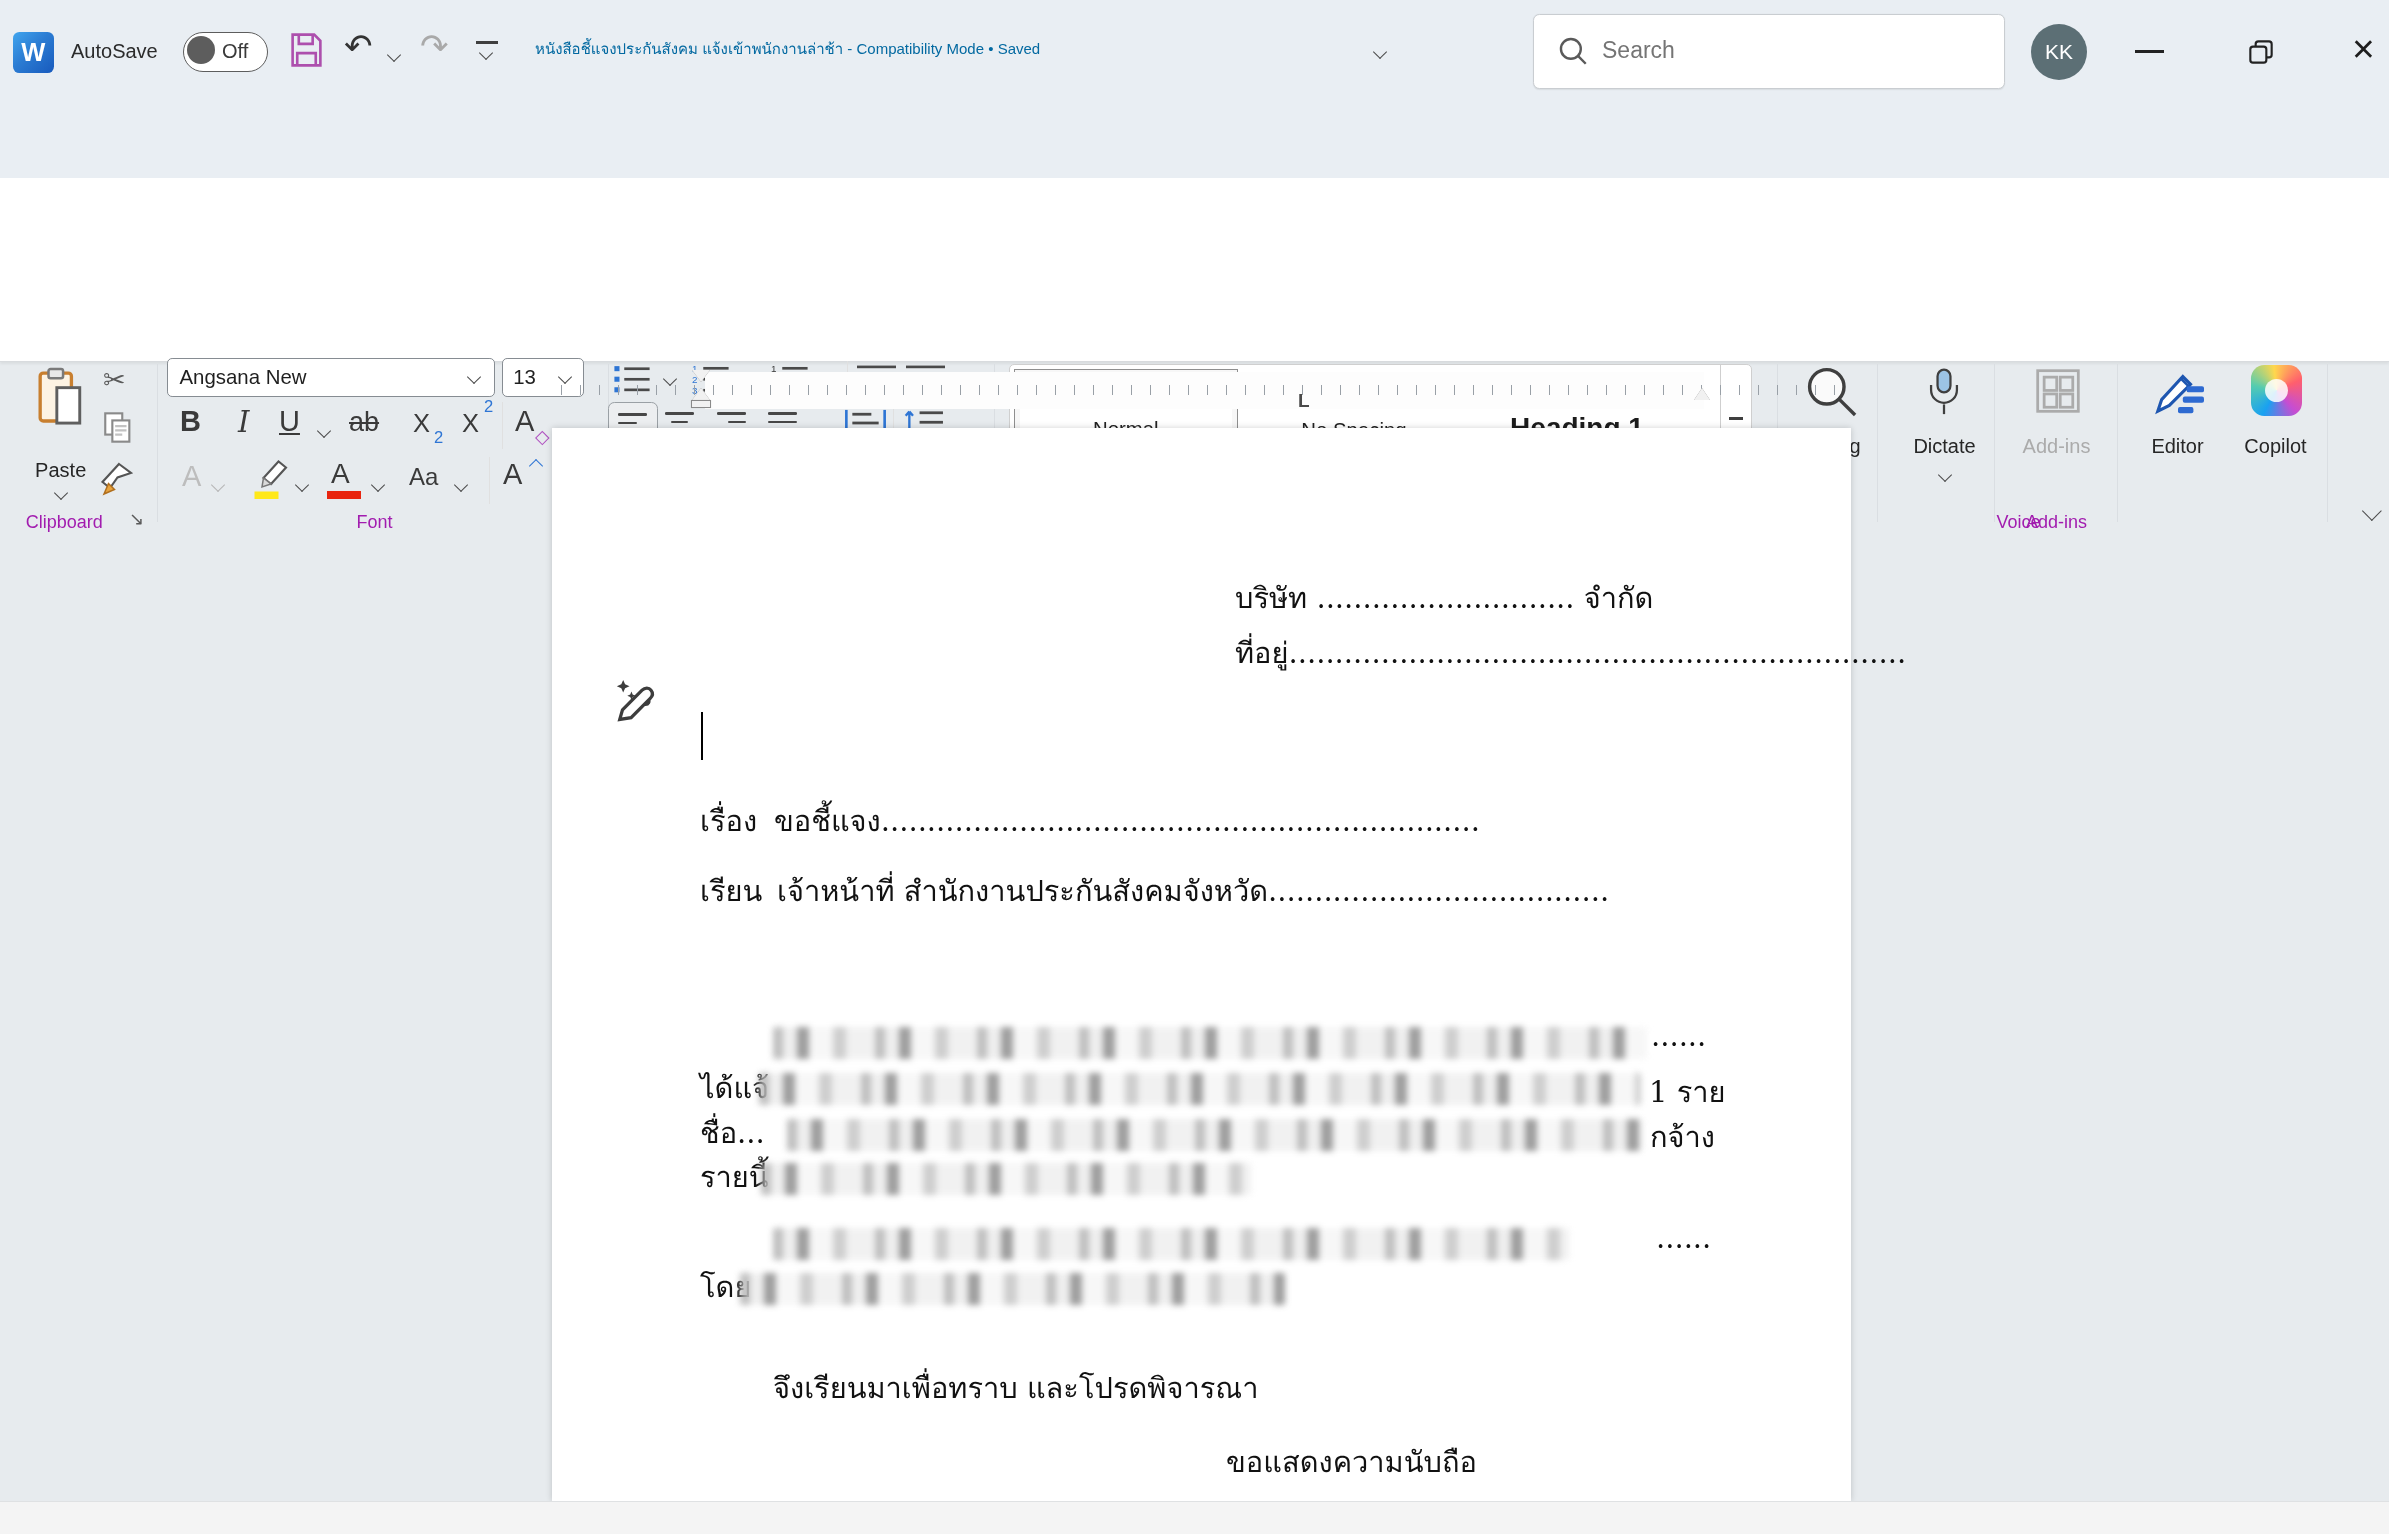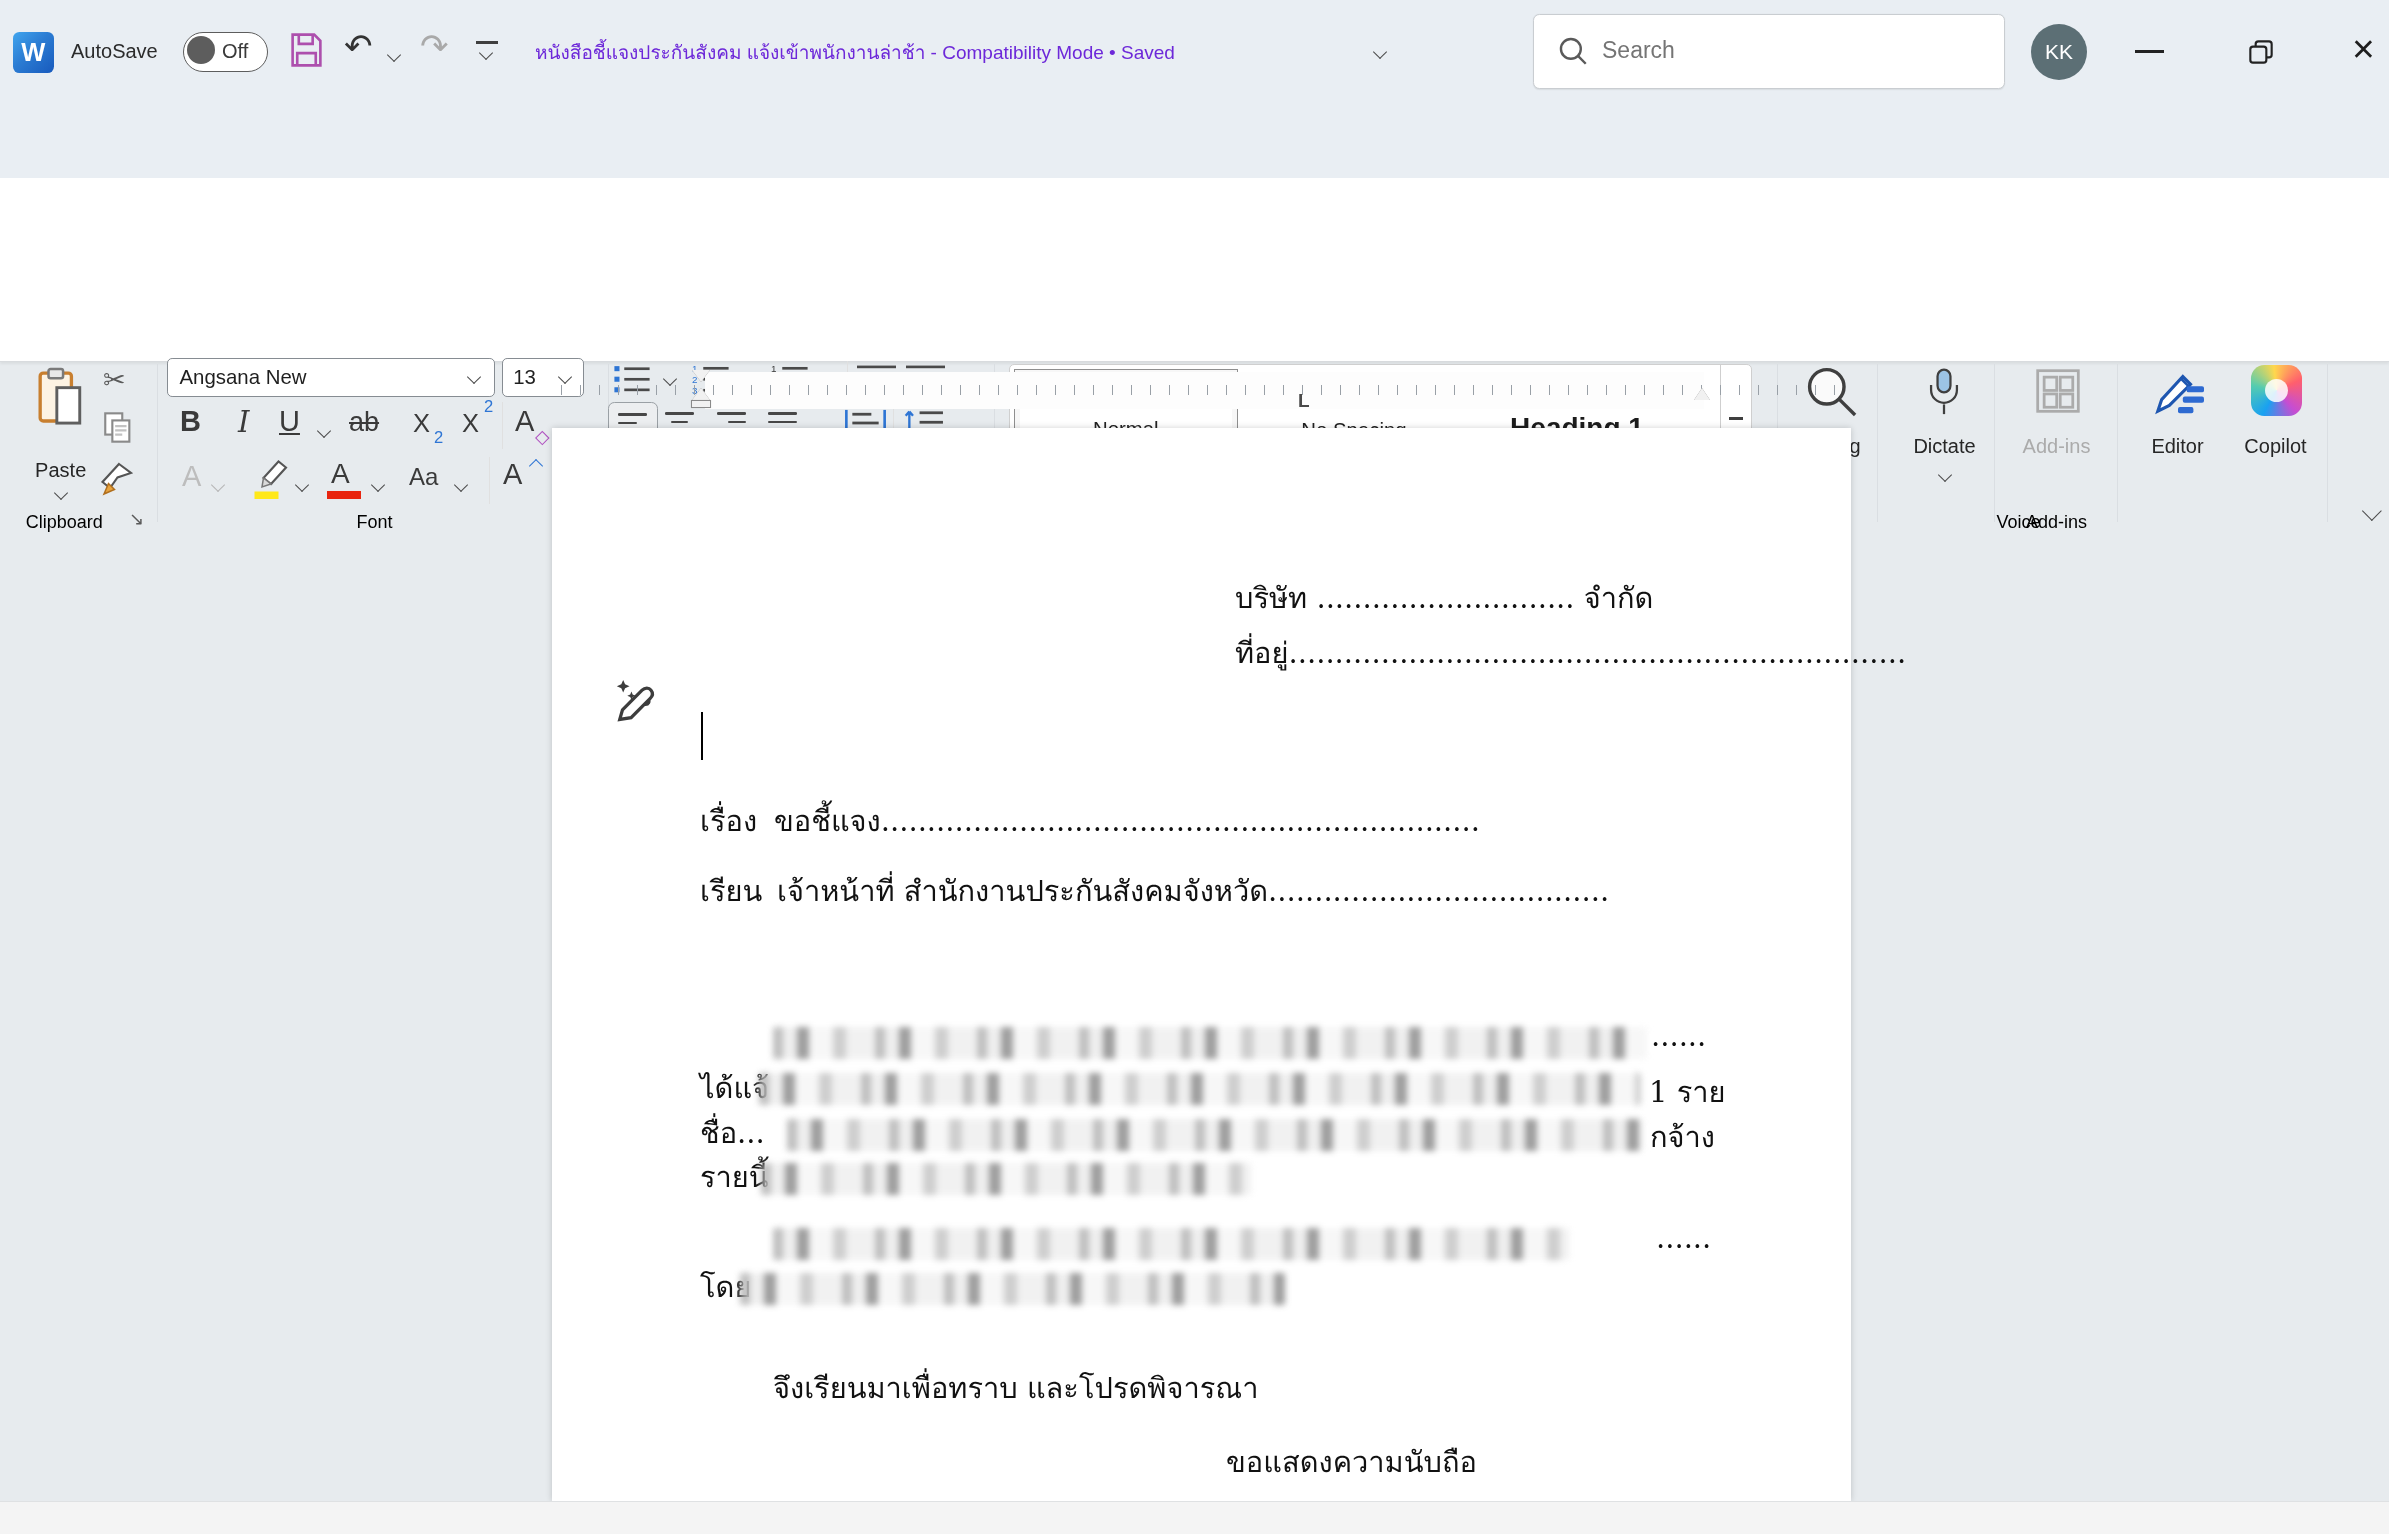--- a/index.html
+++ b/index.html
@@ -11,21 +11,21 @@
   .chev.up{transform:rotate(-135deg);}
   .chev.blue{border-color:#2e75d4;}
   .chev.grey{border-color:#b5b5b5;}
   .chev.white{border-color:#fff;}
   .vdiv{position:absolute;width:1.3px;background:#dadee2;top:186px;height:158px;}
   .titlebar{position:absolute;left:0;top:0;width:2389px;height:105px;background:#e9eef3;}
   .tabrow{position:absolute;left:0;top:105px;width:2389px;height:73px;background:#e9eef3;}
   .ribbon{position:absolute;left:0;top:178px;width:2389px;height:183px;background:#fff;border-bottom:1.3px solid #d8dbde;box-shadow:0 1.9px 2.5px rgba(0,0,0,.06);}
   .tab{position:absolute;top:126px;font-size:21px;color:#333;cursor:default;}
   .tab.active{font-weight:700;color:#222;}
-  .grp{position:absolute;top:334px;font-size:18px;color:#000000;text-align:center;}
+  .grp{position:absolute;top:334px;font-size:18px;color:#a21caf;text-align:center;}
   .launch{position:absolute;top:330px;font-size:18px;color:#5a5a5a;}
   .combo{position:absolute;border:1.3px solid #868c92;border-radius:5.1px;background:#fff;height:37px;}
   .lic{position:absolute;display:flex;flex-direction:column;justify-content:space-between;}
   .lic i{display:block;height:2.5px;background:#474747;border-radius:1.3px;}
   .selbox{position:absolute;border:1.9px solid #9aa0a5;background:#eceef0;border-radius:6.4px;}
   .doc{position:absolute;white-space:nowrap;font-family:"DejaVu Serif",serif;font-size:29px;color:#111;}
   .redact{position:absolute;height:32px;opacity:.85;filter:blur(3.2px);border-radius:1.9px;
     background:repeating-linear-gradient(90deg,#b4b4b4 0 10.2px,#ececec 10.2px 24px,#8d8d8d 24px 36px,#f6f6f6 36px 60px,#c6c6c6 60px 73px,#efefef 73px 102px);}
   .statusbar{position:absolute;left:0;top:1501px;width:2389px;height:34px;background:#f4f4f4;border-top:1.3px solid #dfe1e3;overflow:hidden;}
   .ruler-num{position:absolute;top:377px;font-size:17px;color:#7e848a;background:#fdfdfd;padding:0 3.8px;}
@@ -49,21 +49,21 @@
           <path d="M7 3v6h9V3"></path>
           <path d="M6 23v-8h12v8"></path>
         </svg>
     </div>
     <div class="t" style="left:344px;top:25.5px;font-size:34px;color:#333;font-family:'DejaVu Sans',sans-serif;">↶</div>
     <span class="chev" style="left:389px;top:50px;"></span>
     <div class="t" style="left:420px;top:25.5px;font-size:34px;color:#a9a9a9;font-family:'DejaVu Sans',sans-serif;">↷</div>
     <div class="abs" style="left:476px;top:41px;width:21.7px;height:19px;border-top:3.2px solid #3f3f3f;">
       <span class="chev" style="left:5.1px;top:3.8px;"></span>
     </div>
-    <div class="t" style="left:535px;top:37px;font-size:19px;color:#6d28d9;">หนังสือชี้แจงประกันสังคม แจ้งเข้าพนักงานล่าช้า  -  Compatibility Mode • Saved</div>
+    <div class="t" style="left:535px;top:37px;font-size:15px;color:#0369a1;">หนังสือชี้แจงประกันสังคม แจ้งเข้าพนักงานล่าช้า  -  Compatibility Mode • Saved</div>
     <span class="chev" style="left:1375px;top:47px;"></span>
 
     <div class="abs" style="left:1533px;top:14px;width:470px;height:73px;background:#fff;border:1.3px solid #c9cdd1;border-radius:6.4px;box-shadow:0 0.6px 1.3px rgba(0,0,0,.08);">
       <svg class="abs" style="left:21.7px;top:19px;" viewBox="0 0 24 24" width="34" height="34">
           <circle cx="10.5" cy="10.5" r="7" fill="none" stroke="#5a5a5a" stroke-width="1.7"></circle>
           <path d="M15.5 15.5 21 21" stroke="#5a5a5a" stroke-width="1.7"></path>
         </svg>
       <input style="position: absolute; left: 66px; top: 5.1px; width: 382px; height: 59px; border: none; font-size: 23px; color: rgb(68, 68, 68); font-family: &quot;Liberation Sans&quot;, sans-serif; background: transparent;" placeholder="Search">
     </div>
     <div class="abs" style="left:2031px;top:24px;width:56px;height:56px;border-radius:50%;background:#5c6f75;color:#fff;font-size:21px;text-align:center;line-height:56px;">KK</div>

